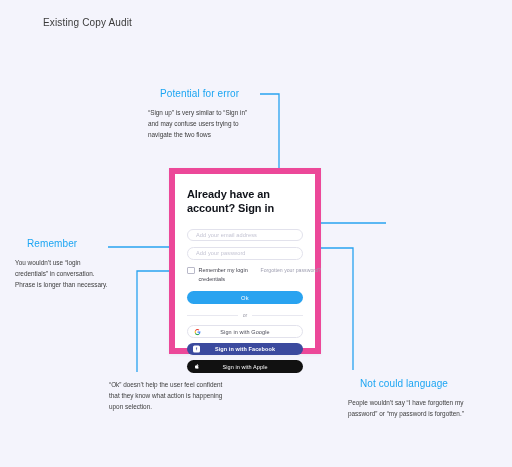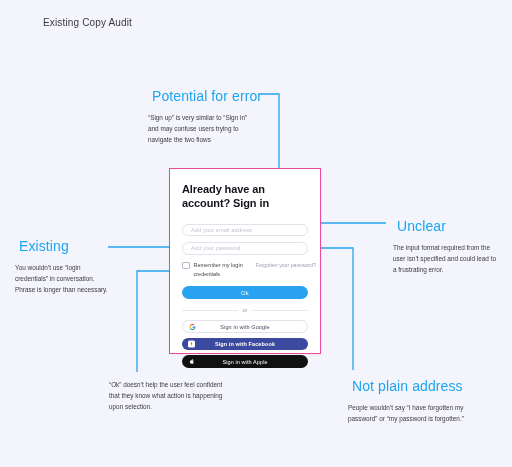--- a/index.html
+++ b/index.html
@@ -38,26 +38,26 @@
     left: 0;
     top: 0;
     width: 512px;
     height: 467px;
     pointer-events: none;
   }
 
   
   .anno { position: absolute; }
   .anno-title {
-    font-size: 14px;
+    font-size: 10px;
     color: #1ca5f2;
     font-weight: 400;
     letter-spacing: 0.1px;
     white-space: nowrap;
-    margin: 0 0 9px 4px;
+    margin: 0 0 9px 12px;
   }
   .anno-body {
     font-size: 6.4px;
     line-height: 1.68;
     color: #3c3c3c;
     margin: 0;
   }
 
   #anno-potential { left: 148px; top: 88px; width: 108px; }
   #anno-verbosity { left: 15px; top: 238px; width: 100px; }
@@ -66,21 +66,21 @@
   #anno-notplain  { left: 348px; top: 378px; width: 128px; }
 
   
   .card {
     position: absolute;
     left: 169px;
     top: 168px;
     width: 152px;
     height: 186px;
     background: #ffffff;
-    border: 1px solid #ec4899;
+    border: 6px solid #ec4899;
     box-sizing: border-box;
     padding: 12px 12px 10px 12px;
     box-shadow: 0 1px 3px rgba(60,60,90,0.06);
   }
   .card-heading {
     font-size: 11px;
     line-height: 1.26;
     font-weight: bold;
     color: #10131a;
     margin: 2px 0 13px 0;
@@ -214,35 +214,31 @@
     <path d="M 314 248 L 353 248 L 353 370" stroke="#29a3f0" stroke-width="1.3" fill="none"></path>
     <circle cx="314" cy="248" r="2.6" fill="#29a3f0"></circle>
   </svg>
 
   <div class="anno" id="anno-potential">
     <p class="anno-title">Potential for error</p>
     <p class="anno-body">“Sign up” is very similar to “Sign in” and may confuse users trying to navigate the two flows</p>
   </div>
 
   <div class="anno" id="anno-verbosity">
-    <p class="anno-title">Existing</p>
+    <p class="anno-title">Remember</p>
     <p class="anno-body">You wouldn’t use “login credentials” in conversation. Phrase is longer than necessary.</p>
   </div>
 
-  <div class="anno" id="anno-unclear">
-    <p class="anno-title">Unclear</p>
-    <p class="anno-body">The input format required from the user isn’t specified and could lead to a frustrating error.</p>
-  </div>
 
   <div class="anno" id="anno-vague">
     <p class="anno-body">“Ok” doesn’t help the user feel confident that they know what action is happening upon selection.</p>
   </div>
 
   <div class="anno" id="anno-notplain">
-    <p class="anno-title">Not plain address</p>
+    <p class="anno-title">Not could language</p>
     <p class="anno-body">People wouldn’t say “I have forgotten my password” or “my password is forgotten.”</p>
   </div>
 
   <div class="card">
 
     <div class="card-heading">Already have an account? Sign in</div>
 
     <div class="field">
       <span class="field-ph">Add your email address</span>
     </div>

